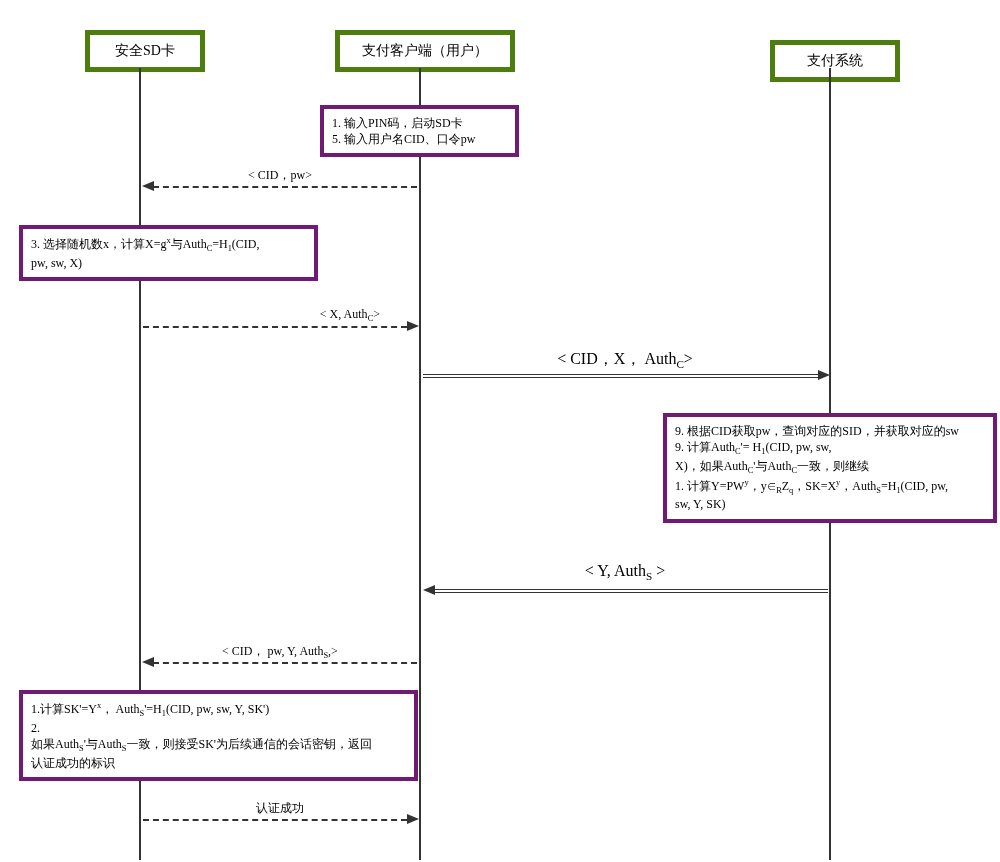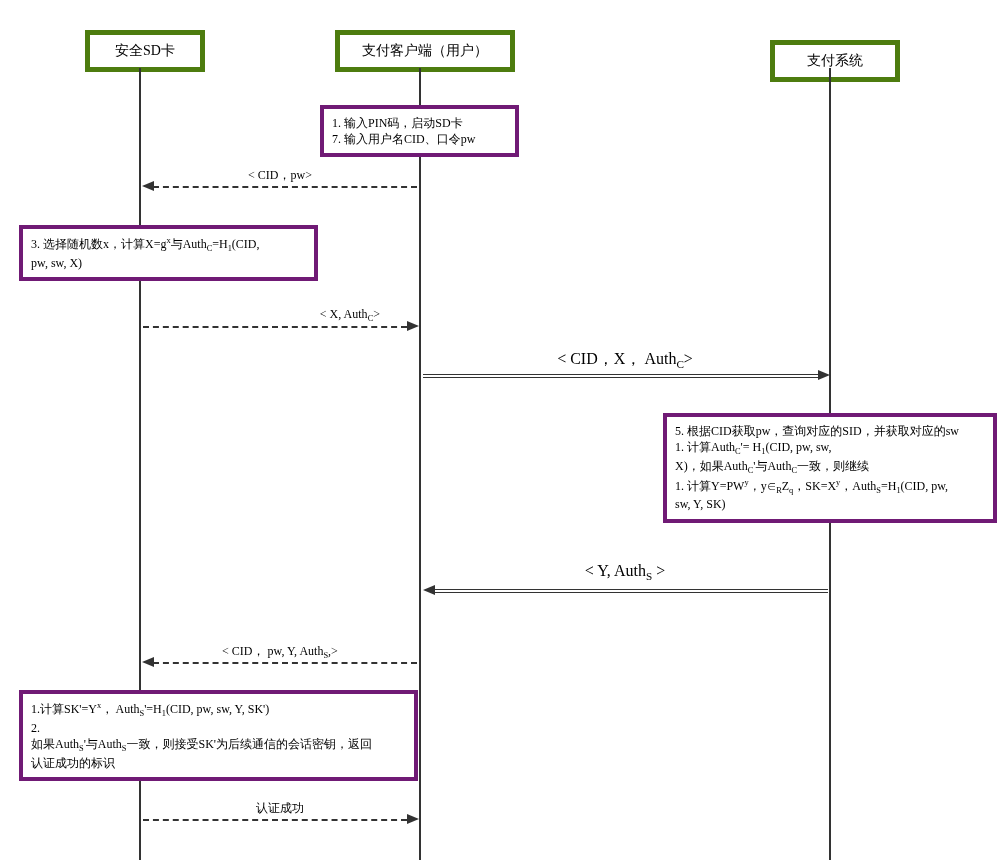--- a/index.html
+++ b/index.html
@@ -71,21 +71,21 @@
   <div class="lane-header" style="left:85px;  top:30px; width:110px;">安全SD卡</div>
   <div class="lane-header" style="left:335px; top:30px; width:170px;">支付客户端（用户）</div>
   <div class="lane-header" style="left:770px; top:30px; width:120px;margin-top:10px;">支付系统</div>
 
   <div class="lifeline" style="left:139px; height:792px;"></div>
   <div class="lifeline" style="left:419px; height:792px;"></div>
   <div class="lifeline" style="left:829px; height:792px;"></div>
 
   <div class="note" style="left:320px; top:105px; width:175px;">
     <div>1. 输入PIN码，启动SD卡</div>
-    <div>7. 输入用户名CID、口令pw</div>
+    <div>5. 输入用户名CID、口令pw</div>
   </div>
 
   <div class="msg-label" style="left:180px; top:167px; width:200px;">&lt; CID，pw&gt;</div>
   <div class="arrow dashed" style="left:153px; top:186px; width:264px;"></div>
   <div class="head left" style="left:142px; top:181px;"></div>
 
   <div class="note" style="left:19px; top:225px; width:275px;">
     <div>
       <span>3. 选择随机数x，计算X=g</span><span class="sup">x</span><span>与Auth</span><span class="sub">C</span><span>=H</span><span class="sub">1</span><span>(CID,</span>
     </div>
@@ -98,23 +98,23 @@
   <div class="arrow dashed" style="left:143px; top:326px; width:264px;"></div>
   <div class="head right" style="left:407px; top:321px;"></div>
 
   <div class="msg-label big" style="left:470px; top:349px; width:310px;">
     <span>&lt; CID，X， Auth</span><span class="sub">C</span><span>&gt;</span>
   </div>
   <div class="arrow double" style="left:423px; top:374px; width:395px;"></div>
   <div class="head right" style="left:818px; top:370px;"></div>
 
   <div class="note" style="left:663px; top:413px; width:310px;">
-    <div>5. 根据CID获取pw，查询对应的SID，并获取对应的sw</div>
+    <div>9. 根据CID获取pw，查询对应的SID，并获取对应的sw</div>
     <div>
-      <span>1. 计算Auth</span><span class="sub">C</span><span>'= H</span><span class="sub">1</span><span>(CID, pw, sw,</span>
+      <span>9. 计算Auth</span><span class="sub">C</span><span>'= H</span><span class="sub">1</span><span>(CID, pw, sw,</span>
     </div>
     <div>
       <span>X)，如果Auth</span><span class="sub">C</span><span>'与Auth</span><span class="sub">C</span><span>一致，则继续</span>
     </div>
     <div>
       <span>1. 计算Y=PW</span><span class="sup">y</span><span>，y∈</span><span class="sub">R</span><span>Z</span><span class="sub">q</span><span>，SK=X</span><span class="sup">y</span><span>，Auth</span><span class="sub">S</span><span>=H</span><span class="sub">1</span><span>(CID, pw,</span>
     </div>
     <div>sw, Y, SK)</div>
   </div>
 

